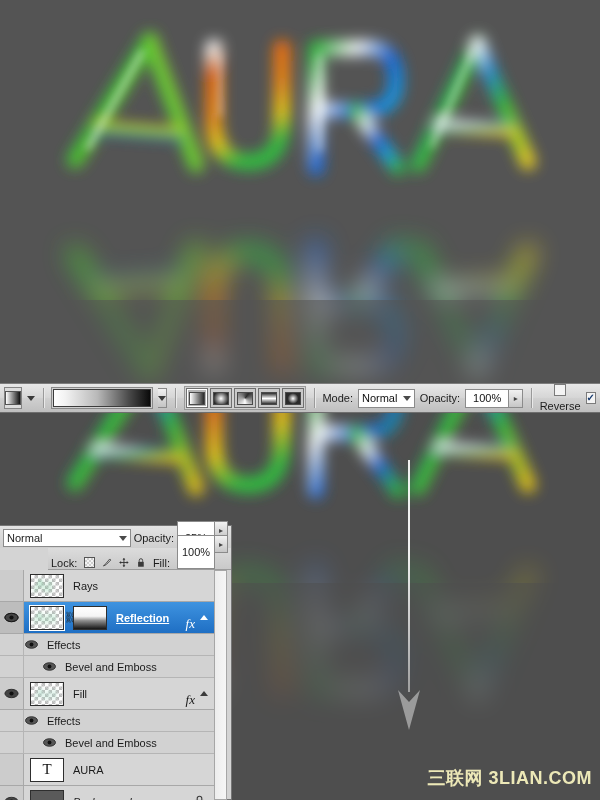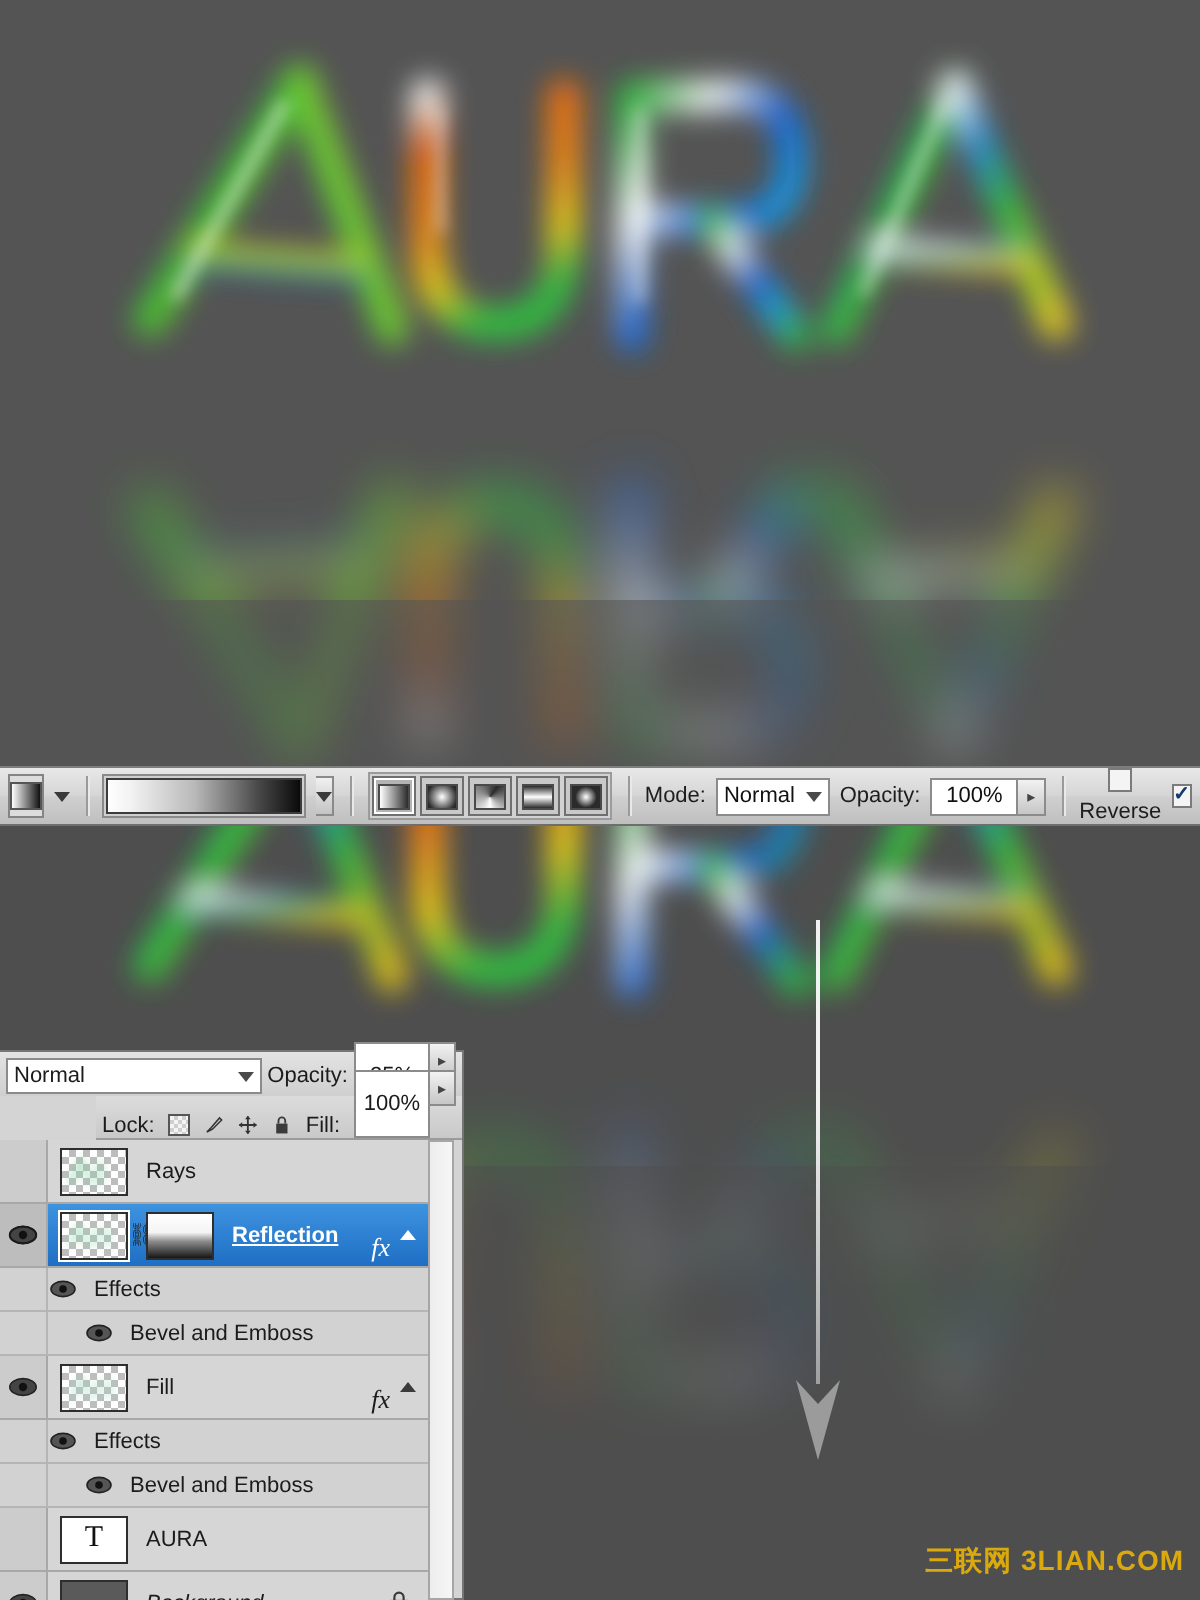--- a/index.html
+++ b/index.html
@@ -193,21 +193,21 @@
 
   .lp-scroll {
     position:absolute; right:4px; top:44px; width:13px; height:230px;
     background:linear-gradient(to right,#ededed,#f6f6f6);
     border:1px solid #a6a6a6;
   }
 
   
   .watermark {
     position:absolute; right:8px; bottom:10px;
-    color:#eab308; font-size:14px; font-weight:bold; letter-spacing:.5px;
+    color:#fef9c3; font-size:18px; font-weight:bold; letter-spacing:.5px;
     opacity:.9;
   }
 </style>
 </head>
 <body>
 
 <div class="canvas-top">
   <svg width="600" height="383">
     <defs>
       <filter id="bigblur" x="-60%" y="-60%" width="220%" height="220%">

